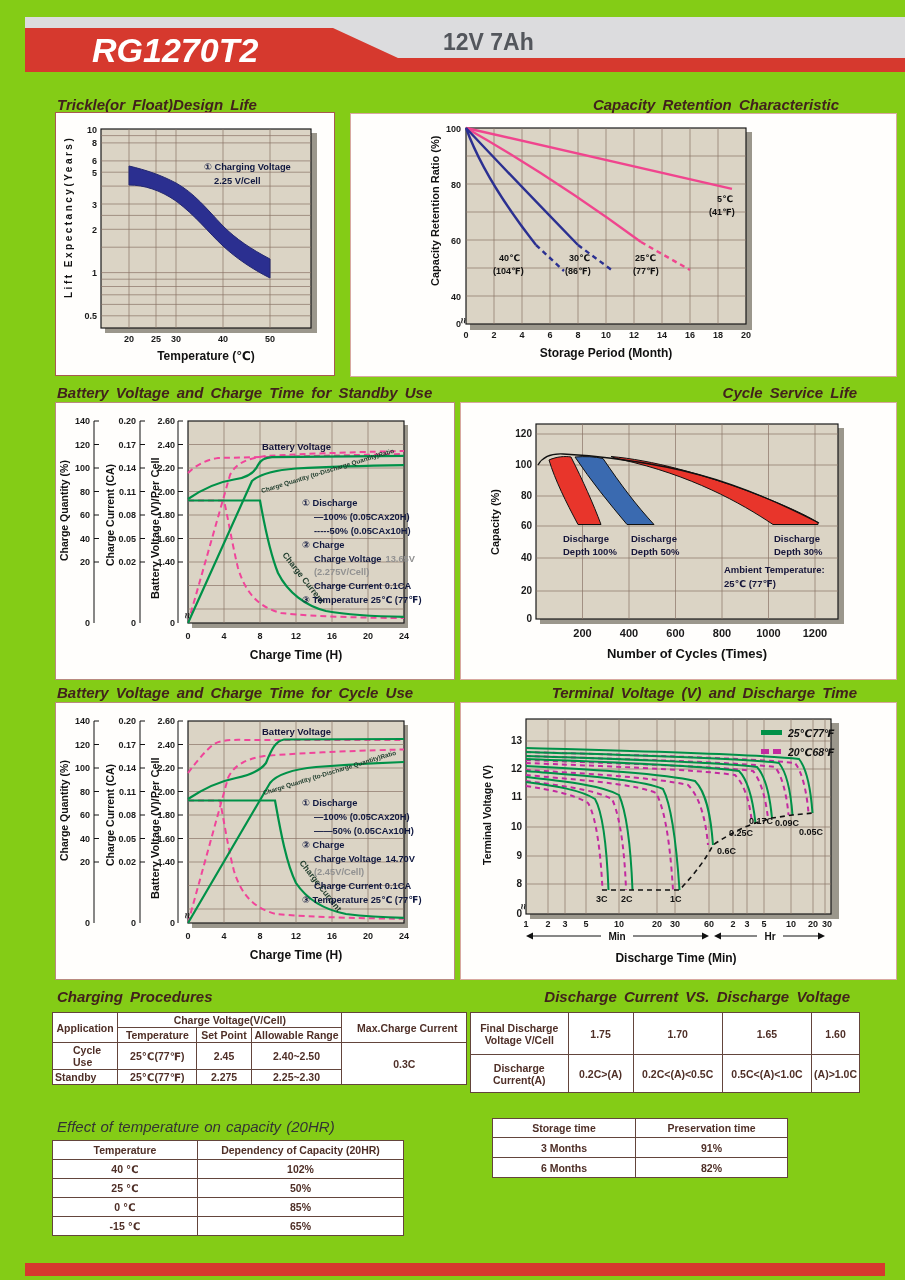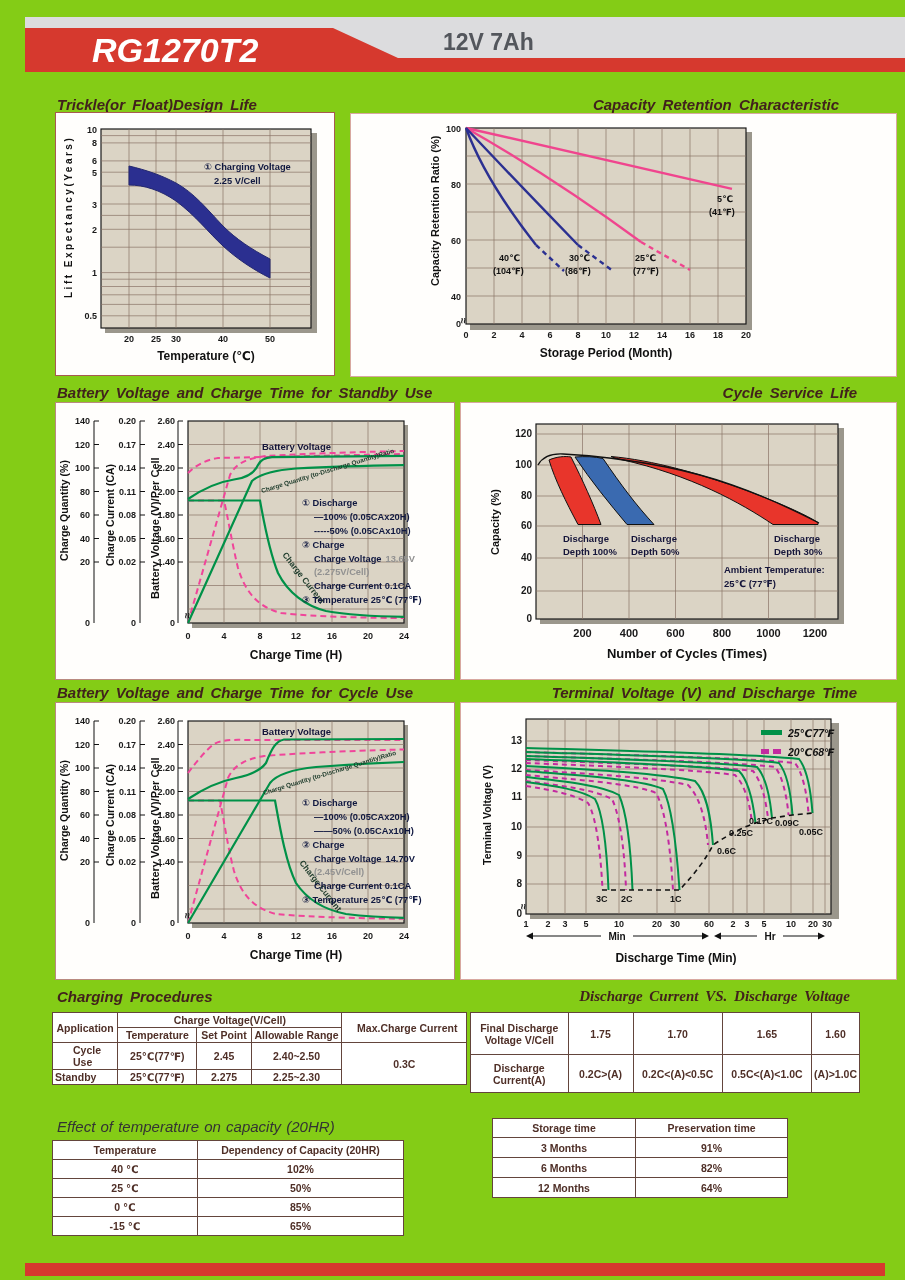--- a/index.html
+++ b/index.html
@@ -44,21 +44,21 @@
     <text x="443" y="50" font-size="23" font-weight="bold" fill="#53565c">12V  7Ah</text>
   </svg>
 
   <div class="abs sec-title" style="left:57px;top:96px;">Trickle(or Float)Design Life</div>
   <div class="abs sec-title" style="right:66px;top:96px;">Capacity Retention Characteristic</div>
   <div class="abs sec-title" style="left:57px;top:384px;">Battery Voltage and Charge Time for Standby Use</div>
   <div class="abs sec-title" style="right:48px;top:384px;">Cycle Service Life</div>
   <div class="abs sec-title" style="left:57px;top:684px;">Battery Voltage and Charge Time for Cycle Use</div>
   <div class="abs sec-title" style="right:48px;top:684px;">Terminal Voltage (V) and Discharge Time</div>
   <div class="abs sec-title" style="left:57px;top:988px;">Charging Procedures</div>
-  <div class="abs sec-title" style="right:55px;top:988px;font-family:Liberation Serif, serif;">Discharge Current VS. Discharge Voltage</div>
+  <div class="abs sec-title" style="right:55px;top:988px;">Discharge Current VS. Discharge Voltage</div>
   <div class="abs sec-title gray" style="left:57px;top:1118px;">Effect of temperature on capacity (20HR)</div>
   <div class="abs sec-title gray" style="left:492px;top:1116px;">Self-discharge Characteristics</div>
 
   <div class="panel b1" style="left:55px;top:112px;width:278px;height:262px;">
   <svg width="278" height="262" viewBox="0 0 278 262">
     <rect class="shadow" x="49" y="20" width="212" height="200"></rect>
     <rect class="plotbg" x="45" y="16" width="210" height="199"></rect>
     <g class="gridline">
       <line x1="45" y1="22.6" x2="255" y2="22.6"></line>
           <line x1="45" y1="29.9" x2="255" y2="29.9"></line>
@@ -639,22 +639,18 @@
       <td>Preservation time</td>
     </tr>
     <tr style="height:20px;">
       <td>3 Months</td>
       <td>91%</td>
     </tr>
     <tr style="height:20px;">
       <td>6 Months</td>
       <td>82%</td>
     </tr>
-    <tr style="height:20px;">
-      <td>12 Months</td>
-      <td>64%</td>
-    </tr>
   </tbody>
     </table>
 
   <div class="footer-bar" style="left:25px;top:1263px;width:860px;height:13px;"></div>
 
 </div>
 
 </body></html>

